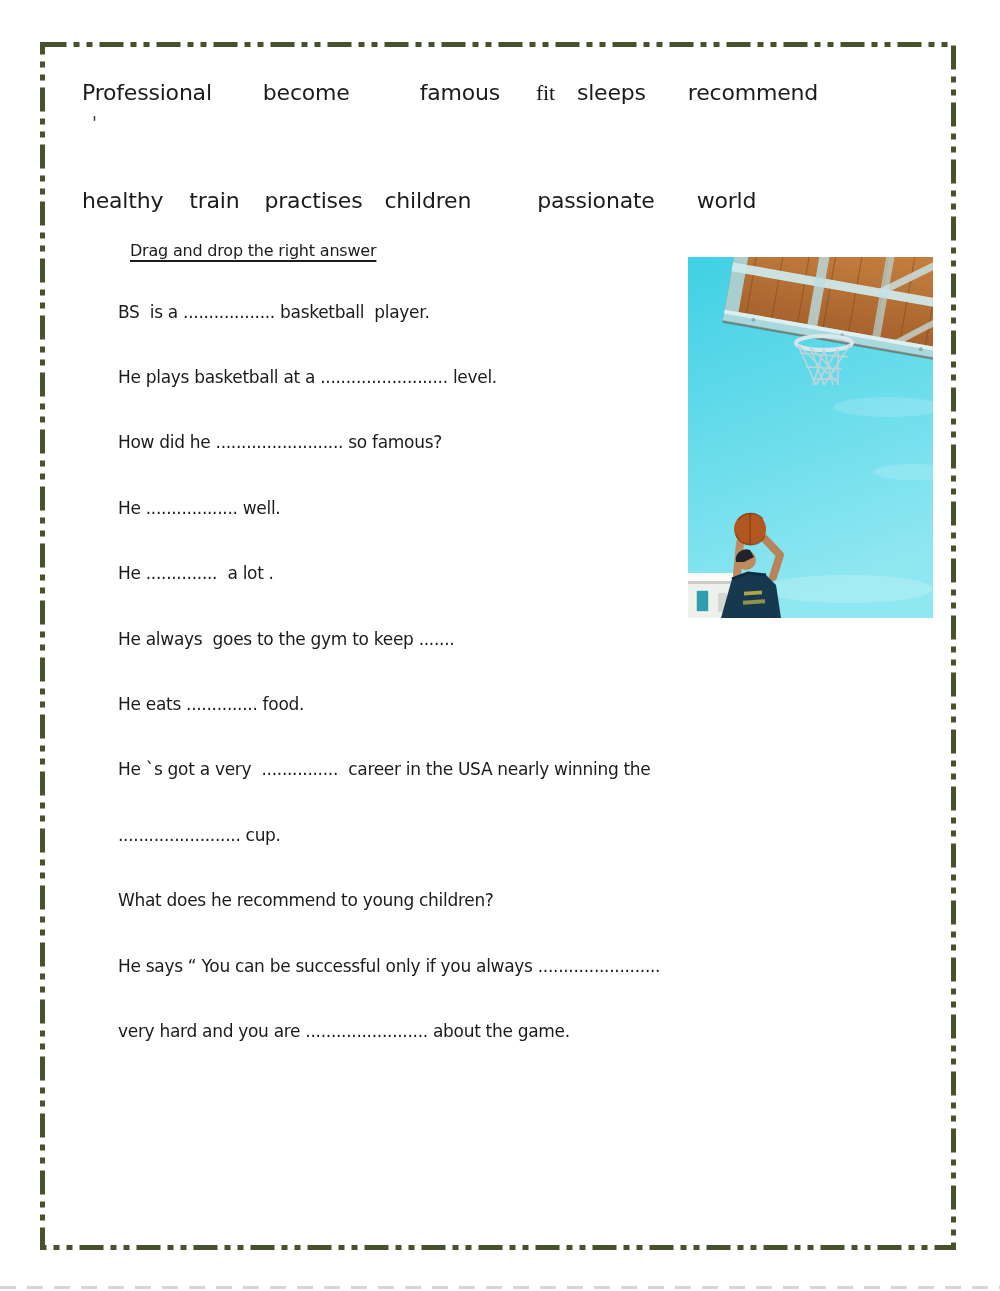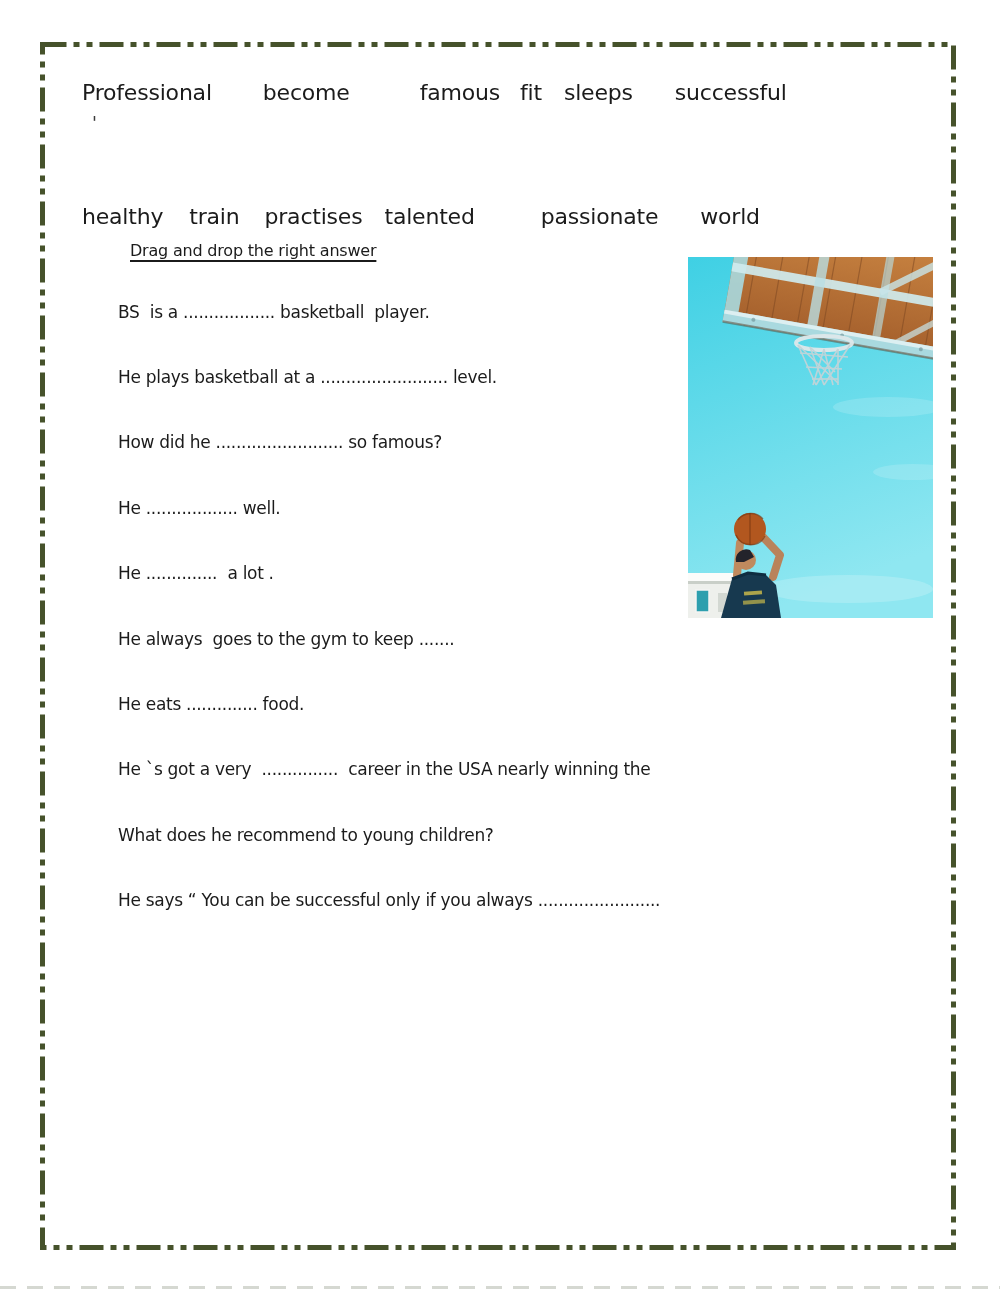--- a/index.html
+++ b/index.html
@@ -23,28 +23,28 @@
     left: 82px;
     white-space: nowrap;
     font-size: 22px;
     letter-spacing: -0.2px;
   }
   .row1 { top: 80px; }
   .row2 { top: 188px; }
   .word { display: inline-block; cursor: grab; }
   .row1 .word:nth-of-type(2) { margin-left: 51px; }
   .row1 .word:nth-of-type(3) { margin-left: 70px; }
-  .row1 .word:nth-of-type(4) { margin-left: 20px; }
+  .row1 .word:nth-of-type(4) { margin-left: 36px; font-family: Liberation Serif, serif; }
   .row1 .word:nth-of-type(5) { margin-left: 22px; }
   .row1 .word:nth-of-type(6) { margin-left: 42px; }
   .row2 .word:nth-of-type(2) { margin-left: 26px; }
   .row2 .word:nth-of-type(3) { margin-left: 25px; }
   .row2 .word:nth-of-type(4) { margin-left: 22px; }
   .row2 .word:nth-of-type(5) { margin-left: 66px; }
-  .row2 .word:nth-of-type(6) { margin-left: 42px; margin-top: 16px; }
+  .row2 .word:nth-of-type(6) { margin-left: 42px; }
   .stray-mark {
     position: absolute;
     left: 92px; top: 112px;
     font-size: 18px;
     color: #3a3a3a;
   }
   .instruction {
     position: absolute;
     left: 130px; top: 241px;
     font-size: 16px;
@@ -84,42 +84,44 @@
 <body>
 
 <div class="page">
 
   <svg class="border-svg" viewBox="0 0 1000 1291">
     <rect x="42.5" y="44.5" width="911" height="1203" fill="none" stroke="#46522b" stroke-width="5" stroke-dasharray="24 7 6 7 6 7"></rect>
   </svg>
 
   <div class="wordbank-row row1">
     
-  <span class="word">Professional</span><span class="word">become</span><span class="word">famous</span><span class="word">fit</span><span class="word">sleeps</span><span class="word">successful</span></div>
+  <span class="word">Professional</span><span class="word">become</span><span class="word">famous</span><span class="word">fit</span><span class="word">sleeps</span><span class="word">recommend</span></div>
 
   <div class="stray-mark">'</div>
 
   <div class="wordbank-row row2">
     
-  <span class="word">healthy</span><span class="word">train</span><span class="word">practises</span><span class="word">talented</span><span class="word">passionate</span><span class="word">world</span></div>
+  <span class="word">healthy</span><span class="word">train</span><span class="word">practises</span><span class="word">children</span><span class="word">passionate</span><span class="word">world</span></div>
 
   <div class="instruction">Drag and drop the right answer</div>
 
   <div class="sentences">
 
   <div class="sentence">BS  is a .................. basketball  player.</div>
       <div class="sentence">He plays basketball at a ......................... level.</div>
       <div class="sentence">How did he ......................... so famous?</div>
       <div class="sentence">He .................. well.</div>
       <div class="sentence">He ..............  a lot .</div>
       <div class="sentence">He always  goes to the gym to keep .......</div>
       <div class="sentence">He eats .............. food.</div>
       <div class="sentence">He `s got a very  ...............  career in the USA nearly winning the</div>
+      <div class="sentence">........................ cup.</div>
       <div class="sentence">What does he recommend to young children?</div>
       <div class="sentence">He says “ You can be successful only if you always ........................</div>
+      <div class="sentence">very hard and you are ........................ about the game.</div>
     </div>
 
   <div class="photo">
     <svg viewBox="0 0 245 361">
       <defs>
         <linearGradient id="sky" x1="0" y1="0" x2="0.25" y2="1">
           <stop offset="0" stop-color="#3fd0e4"></stop>
           <stop offset="1" stop-color="#8fe7f1"></stop>
         </linearGradient>
         <linearGradient id="wood" x1="0" y1="0" x2="0" y2="1">

